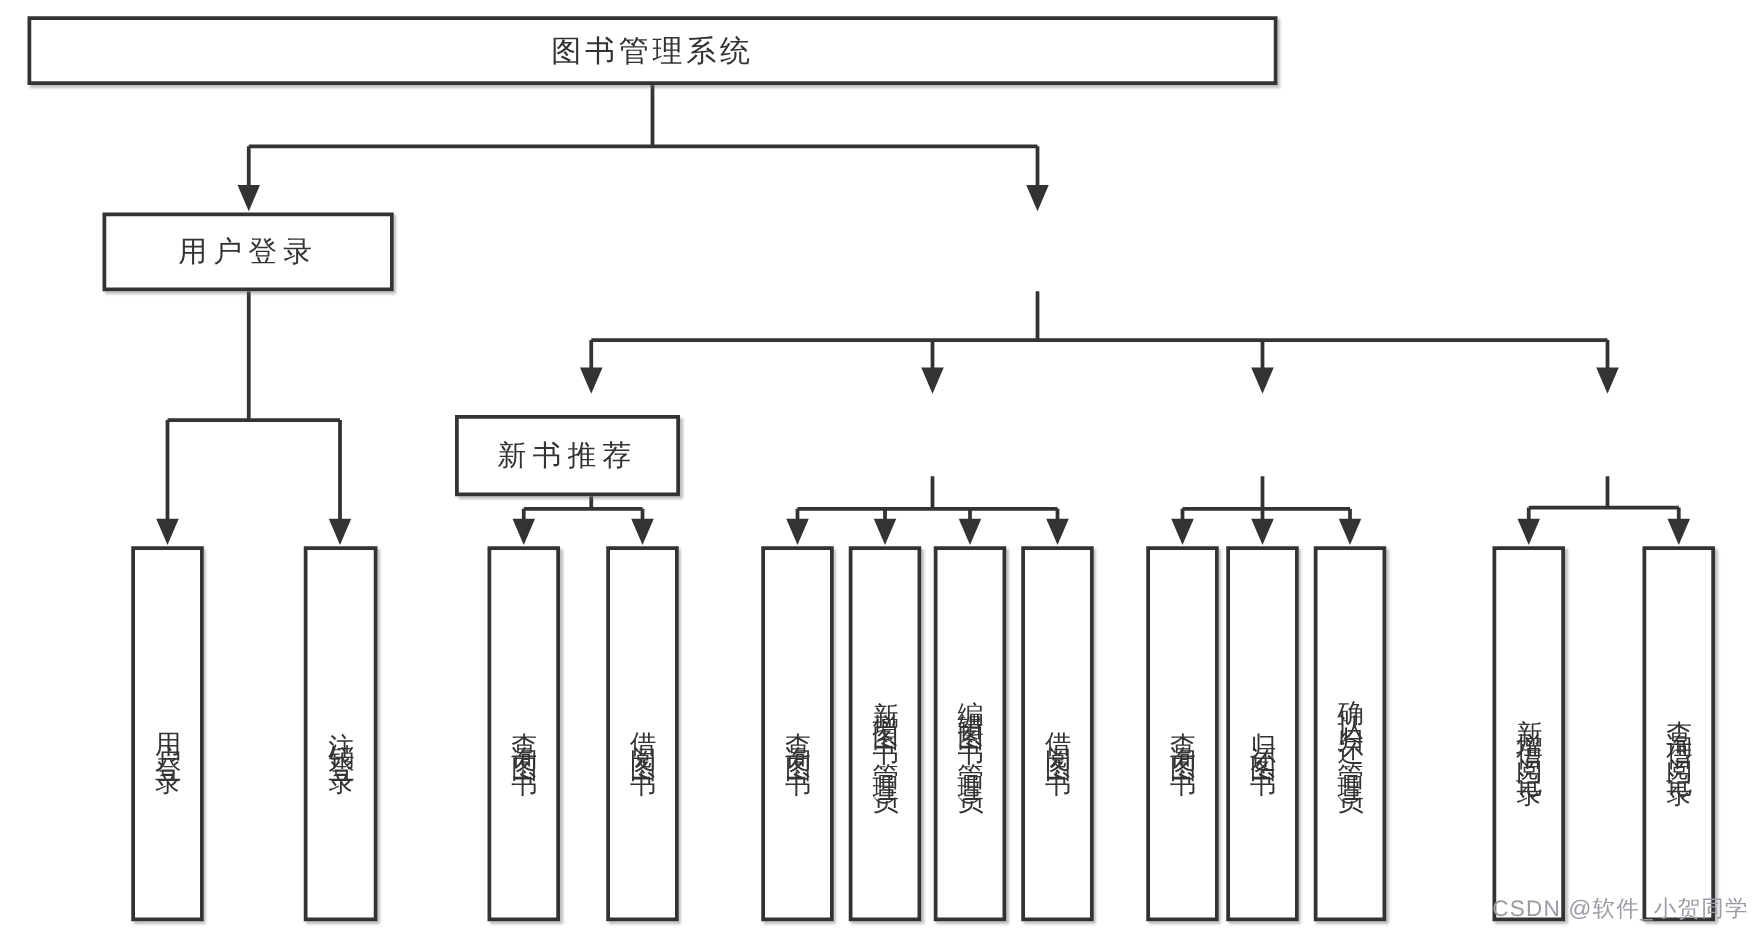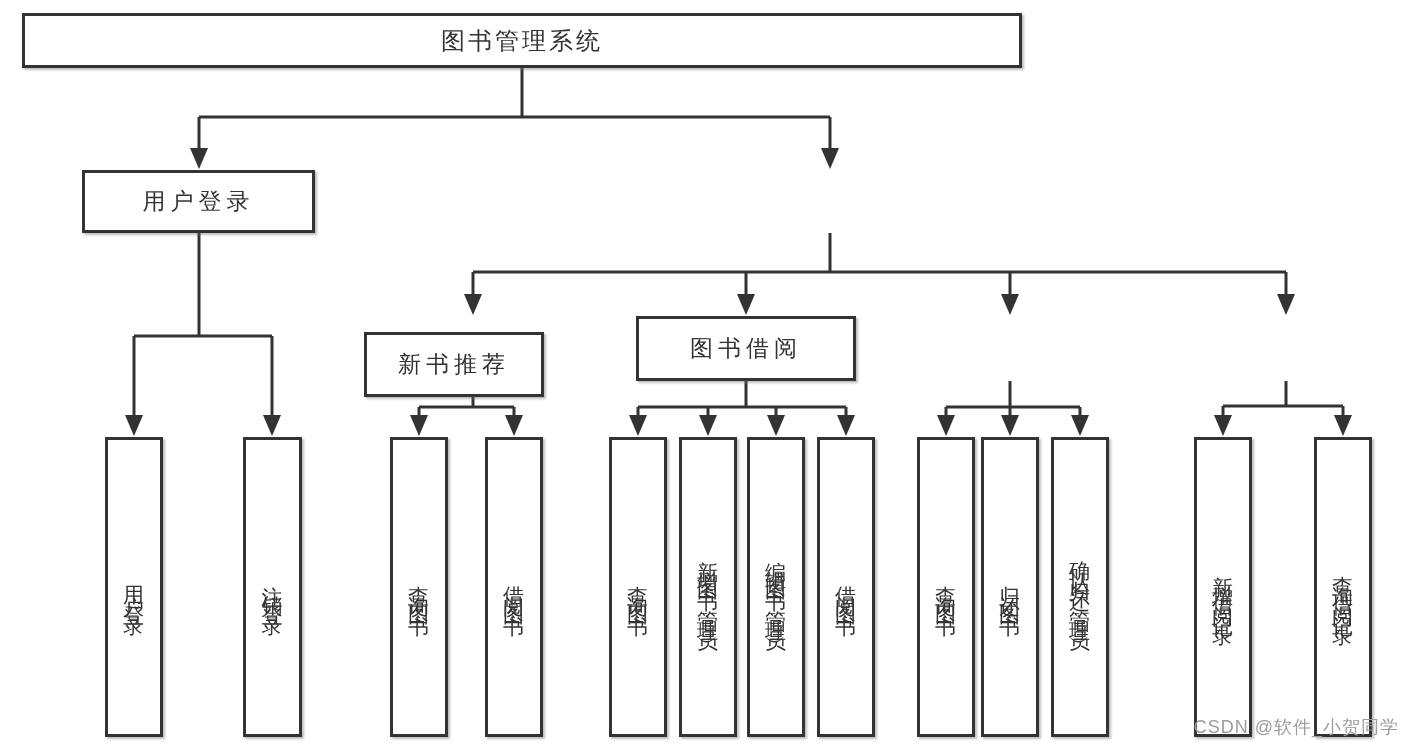--- a/index.html
+++ b/index.html
@@ -116,21 +116,20 @@
       <polygon points="1214,415 1232,415 1223,436"></polygon>
       <polygon points="1334,415 1352,415 1343,436"></polygon>
     </g>
   </svg>
 
   <div class="node hnode title-node" style="left:22px; top:13px; width:1000px; height:55px;">图书管理系统</div>
 
   <div class="node hnode" style="left:82px; top:170px; width:233px; height:63px;">用户登录</div>
 
   <div class="node hnode" style="left:364px; top:332px; width:180px; height:65px;">新书推荐</div>
-  <div class="node hnode" style="left:636px; top:316px; width:220px; height:65px;">图书借阅</div>
 
   <div class="node leaf" style="left:105px; top:437px; width:58px; height:300px;">用户登录</div>
   <div class="node leaf" style="left:243px; top:437px; width:59px; height:300px;">注销登录</div>
 
   <div class="node leaf" style="left:390px; top:437px; width:58px; height:300px;">查询图书</div>
   <div class="node leaf" style="left:485px; top:437px; width:58px; height:300px;">借阅图书</div>
 
   <div class="node leaf" style="left:609px; top:437px; width:58px; height:300px;">查询图书</div>
   <div class="node leaf" style="left:679px; top:437px; width:58px; height:300px;">新增图书（管理员）</div>
   <div class="node leaf" style="left:747px; top:437px; width:58px; height:300px;">编辑图书（管理员）</div>

